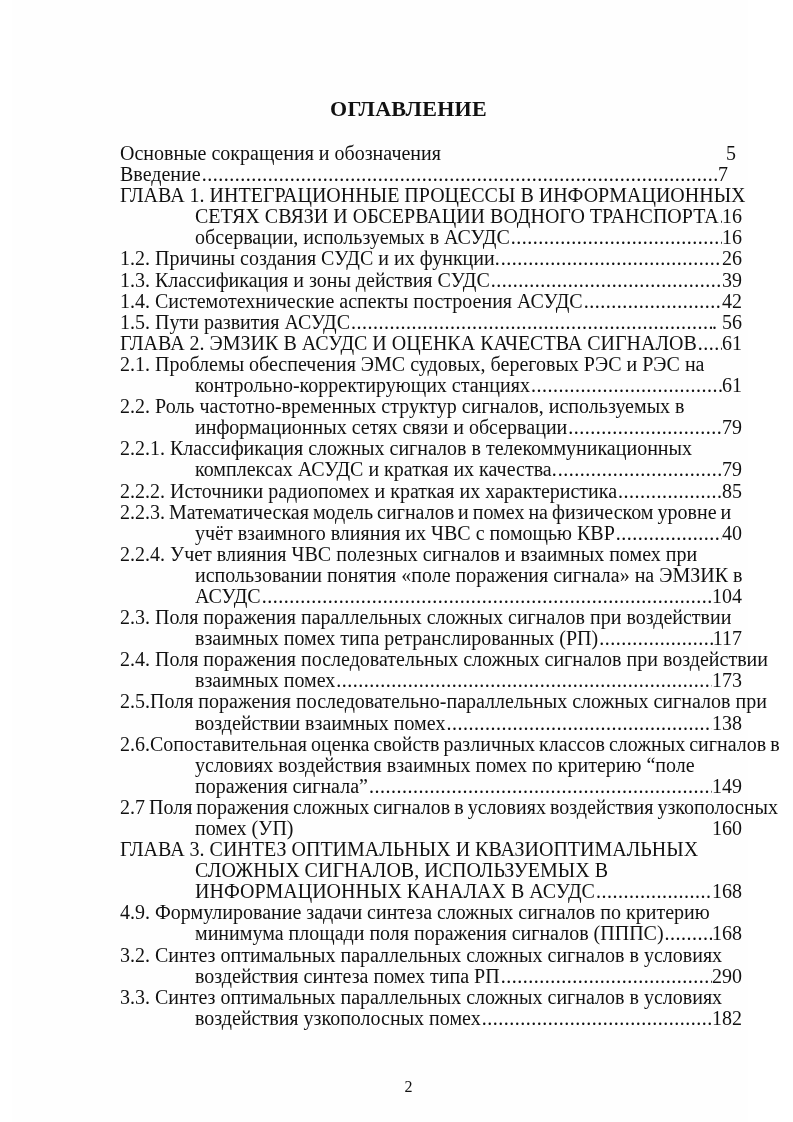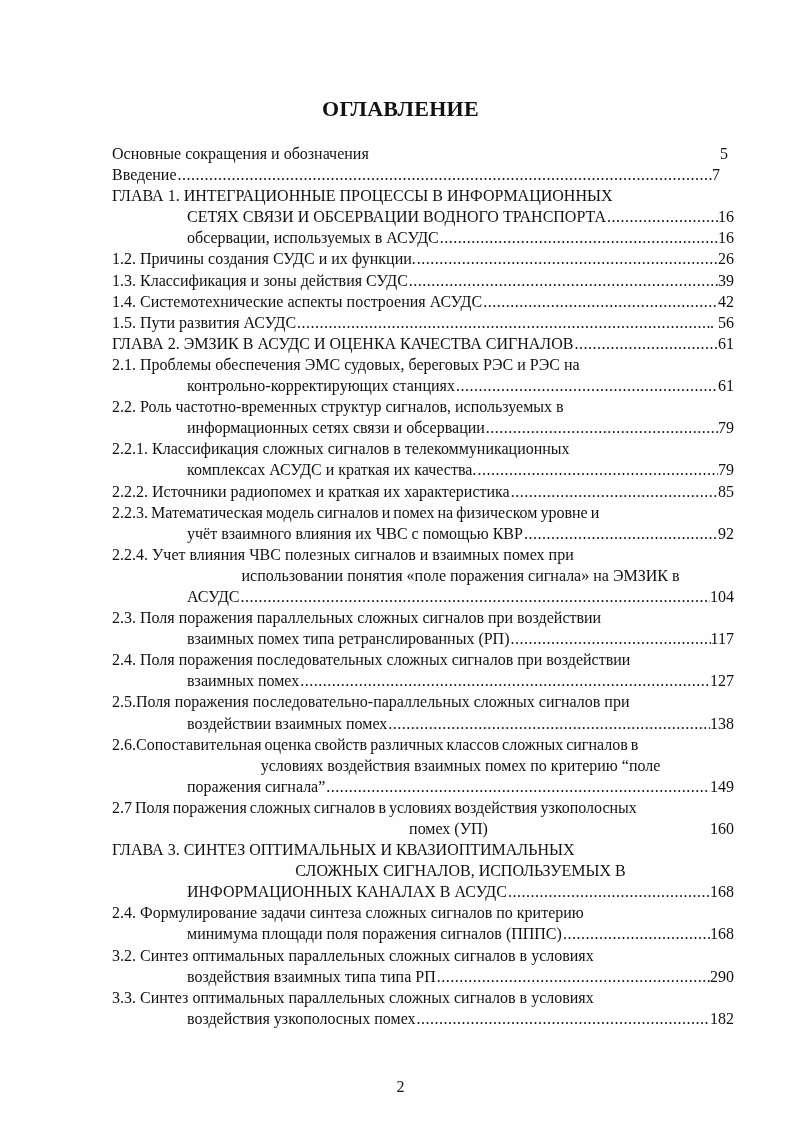--- a/index.html
+++ b/index.html
@@ -1,23 +1,23 @@
 <!DOCTYPE html>
 <html><head>
 <meta charset="utf-8">
 <style>
   html, body { margin: 0; padding: 0; background: #ffffff; }
   body { width: 793px; height: 1122px; position: relative; overflow: hidden;
          font-family: "Liberation Serif", "DejaVu Serif", serif; color: #111; }
-  .page { position: absolute; left: 4px; top: 0; width: 736px; height: 1122px; background: #fefefe; }
+  .page { position: absolute; left: 12px; top: 0; width: 736px; height: 1122px; background: #fefefe; }
   .title { position: absolute; top: 96px; left: 0; width: 793px; text-align: center;
            font-weight: bold; font-size: 22px; letter-spacing: 0.3px; }
-  .toc { position: absolute; top: 143px; left: 108px; width: 622px; font-size: 16px; line-height: 21.1px; }
+  .toc { position: absolute; top: 143px; left: 108px; width: 622px; font-size: 20px; line-height: 21.1px; }
   .line { position: relative; white-space: nowrap; height: 21.1px; }
-  .line.ind { padding-left: 75px; text-align: center; }
+  .line.ind { padding-left: 75px; }
   .line.dots { display: flex; align-items: baseline; }
   .line.dots .t { flex: 0 0 auto; }
   .line.dots .d { flex: 1 1 auto; overflow: hidden; white-space: nowrap; letter-spacing: 0.5px; padding: 0 1px; }
   .line.dots .d::before { content: "..................................................................................................................................................................................................................."; }
   .line.dots .p { flex: 0 0 auto; }
   .line.sp .t { flex: 1 1 auto; }
   .line.sp .p { padding-right: 6px; }
   .pagenum { position: absolute; top: 1078px; left: 0; width: 793px; text-align: center; font-size: 16px; }
 </style>
 </head>
@@ -106,21 +106,21 @@
     <div class="line dots">
       <span class="t">2.2.2.  Источники радиопомех и краткая их характеристика</span>
         <span class="d"></span>
       <span class="p">85</span>
     </div>
 
     <div class="line"><span style="word-spacing:-1px">2.2.3.  Математическая  модель  сигналов  и  помех  на  физическом  уровне  и</span></div>
     <div class="line dots ind">
       <span class="t">учёт  взаимного  влияния  их  ЧВС  с  помощью  КВР</span>
         <span class="d"></span>
-      <span class="p">92</span>
+      <span class="p">40</span>
     </div>
 
     <div class="line"><span>2.2.4. Учет влияния ЧВС полезных сигналов и взаимных помех при</span></div>
     <div class="line ind"><span>использовании понятия «поле поражения сигнала» на ЭМЗИК  в</span></div>
     <div class="line dots ind">
       <span class="t">АСУДС</span>
         <span class="d"></span>
       <span class="p">104</span>
     </div>
 
@@ -128,21 +128,21 @@
     <div class="line dots ind">
       <span class="t">взаимных помех типа ретранслированных (РП)</span>
         <span class="d"></span>
       <span class="p">117</span>
     </div>
 
     <div class="line"><span>2.4. Поля поражения последовательных сложных сигналов при воздействии</span></div>
     <div class="line dots ind">
       <span class="t">взаимных помех</span>
         <span class="d"></span>
-      <span class="p">127</span>
+      <span class="p">173</span>
     </div>
 
     <div class="line"><span>2.5.Поля поражения последовательно-параллельных сложных сигналов при</span></div>
     <div class="line dots ind">
       <span class="t">воздействии взаимных помех</span>
         <span class="d"></span>
       <span class="p">138</span>
     </div>
 
     <div class="line"><span style="word-spacing:-1px">2.6.Сопоставительная оценка свойств различных классов сложных сигналов в</span></div>
@@ -160,30 +160,30 @@
     </div>
 
     <div class="line"><span>ГЛАВА 3. СИНТЕЗ ОПТИМАЛЬНЫХ И КВАЗИОПТИМАЛЬНЫХ</span></div>
     <div class="line ind"><span>СЛОЖНЫХ СИГНАЛОВ, ИСПОЛЬЗУЕМЫХ В</span></div>
     <div class="line dots ind">
       <span class="t">ИНФОРМАЦИОННЫХ  КАНАЛАХ В АСУДС</span>
         <span class="d"></span>
       <span class="p">168</span>
     </div>
 
-    <div class="line"><span>2.4. Формулирование задачи синтеза сложных сигналов по критерию</span></div>
+    <div class="line"><span>4.9. Формулирование задачи синтеза сложных сигналов по критерию</span></div>
     <div class="line dots ind">
       <span class="t">минимума площади поля поражения сигналов (ПППС)</span>
         <span class="d"></span>
       <span class="p">168</span>
     </div>
 
     <div class="line"><span>3.2. Синтез оптимальных параллельных сложных сигналов в условиях</span></div>
     <div class="line dots ind">
-      <span class="t">воздействия взаимных типа типа РП</span>
+      <span class="t">воздействия синтеза помех типа РП</span>
         <span class="d"></span>
       <span class="p">290</span>
     </div>
 
     <div class="line"><span>3.3.  Синтез  оптимальных параллельных сложных сигналов в условиях</span></div>
     <div class="line dots ind">
       <span class="t">воздействия узкополосных помех</span>
         <span class="d"></span>
       <span class="p">182</span>
     </div>

